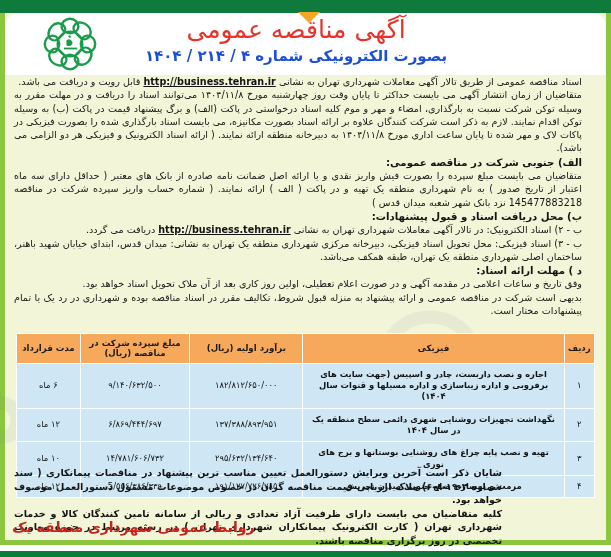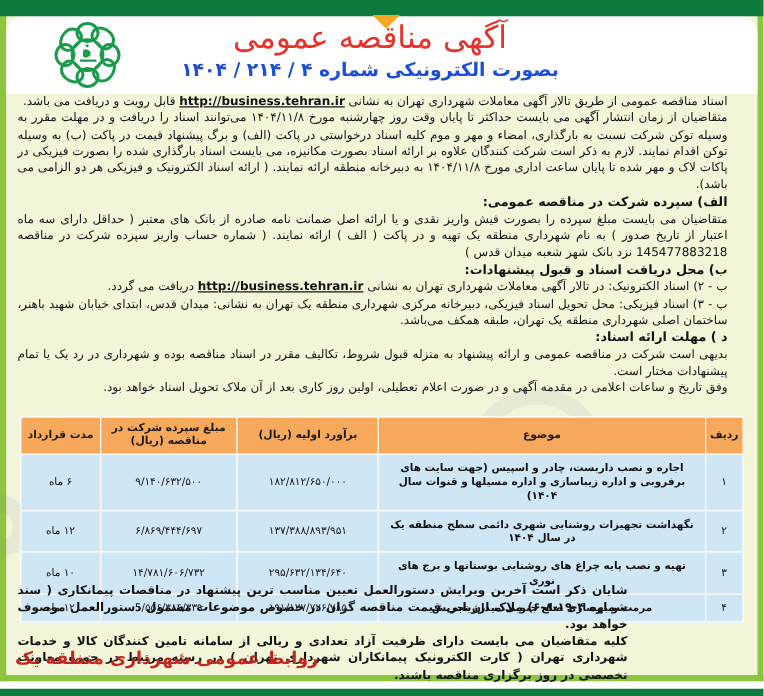--- a/index.html
+++ b/index.html
@@ -273,50 +273,50 @@
   </svg>
 
   <div class="content">
 
     <div class="para">
       <span>اسناد مناقصه عمومی از طریق تالار آگهی معاملات شهرداری تهران به نشانی </span><span class="url">http://business.tehran.ir</span><span> قابل رویت و دریافت می باشد.</span>
     </div>
 
     <div class="para">متقاضیان از زمان انتشار آگهی می بایست حداکثر تا پایان وقت روز چهارشنبه مورخ ۱۴۰۴/۱۱/۸ می‌توانند اسناد را دریافت و در مهلت مقرر به وسیله توکن شرکت نسبت به بارگذاری، امضاء و مهر و موم کلیه اسناد درخواستی در پاکت (الف) و برگ پیشنهاد قیمت در پاکت (ب) به وسیله توکن اقدام نمایند. لازم به ذکر است شرکت کنندگان علاوه بر ارائه اسناد بصورت مکانیزه، می بایست اسناد بارگذاری شده را بصورت فیزیکی در پاکات لاک و مهر شده تا پایان ساعت اداری مورخ ۱۴۰۴/۱۱/۸ به دبیرخانه منطقه ارائه نمایند. ( ارائه اسناد الکترونیک و فیزیکی هر دو الزامی می باشد).</div>
 
-    <div class="heading">الف) سپرده شرکت در مناقصه عمومی:</div>
+    <div class="heading">الف) جنوبی شرکت در مناقصه عمومی:</div>
     <div class="para">
       <span>متقاضیان می بایست مبلغ سپرده را بصورت فیش واریز نقدی و یا ارائه اصل ضمانت نامه صادره از بانک های معتبر ( حداقل دارای سه ماه اعتبار از تاریخ صدور ) به نام شهرداری منطقه یک تهیه و در پاکت ( الف ) ارائه نمایند. ( شماره حساب واریز سپرده شرکت در مناقصه </span><span>145477883218</span><span> نزد بانک شهر شعبه میدان قدس )</span>
     </div>
 
     <div class="heading">ب) محل دریافت اسناد و قبول پیشنهادات:</div>
     <div class="para subline">
       <span>ب - ۲) اسناد الکترونیک: در تالار آگهی معاملات شهرداری تهران به نشانی </span><span class="url">http://business.tehran.ir</span><span> دریافت می گردد.</span>
     </div>
     <div class="para subline">ب - ۳) اسناد فیزیکی: محل تحویل اسناد فیزیکی، دبیرخانه مرکزی شهرداری منطقه یک تهران به نشانی: میدان قدس، ابتدای خیابان شهید باهنر، ساختمان اصلی شهرداری منطقه یک تهران، طبقه همکف می‌باشد.</div>
 
     <div class="heading">د ) مهلت ارائه اسناد:</div>
+    <div class="para">وفق تاریخ و ساعات اعلامی در مقدمه آگهی و در صورت اعلام تعطیلی، اولین روز کاری بعد از آن ملاک تحویل اسناد خواهد بود.</div>
     <div class="para">بدیهی است شرکت در مناقصه عمومی و ارائه پیشنهاد به منزله قبول شروط، تکالیف مقرر در اسناد مناقصه بوده و شهرداری در رد یک یا تمام پیشنهادات مختار است.</div>
-    <div class="para">وفق تاریخ و ساعات اعلامی در مقدمه آگهی و در صورت اعلام تعطیلی، اولین روز کاری بعد از آن ملاک تحویل اسناد خواهد بود.</div>
 
   </div>
 
   <div class="tbl-wrap">
     <table class="bid">
       <colgroup>
         <col class="col-radif">
         <col class="col-mozoo">
         <col class="col-baravord">
         <col class="col-sepordeh">
         <col class="col-modat">
       </colgroup>
       <thead>
         <tr>
           <th>ردیف</th>
-          <th>موضوع</th>
+          <th>فیزیکی</th>
           <th>برآورد اولیه (ریال)</th>
           <th>مبلغ سپرده شرکت در مناقصه (ریال)</th>
           <th>مدت قرارداد</th>
         </tr>
       </thead>
       <tbody>
         <tr>
           <td>۱</td>
           <td class="subject">اجاره و نصب داربست، چادر و اسپیس (جهت سایت های برفروبی و اداره زیباسازی و اداره مسیلها و قنوات سال ۱۴۰۴)</td>
           <td>۱۸۲/۸۱۲/۶۵۰/۰۰۰</td>

